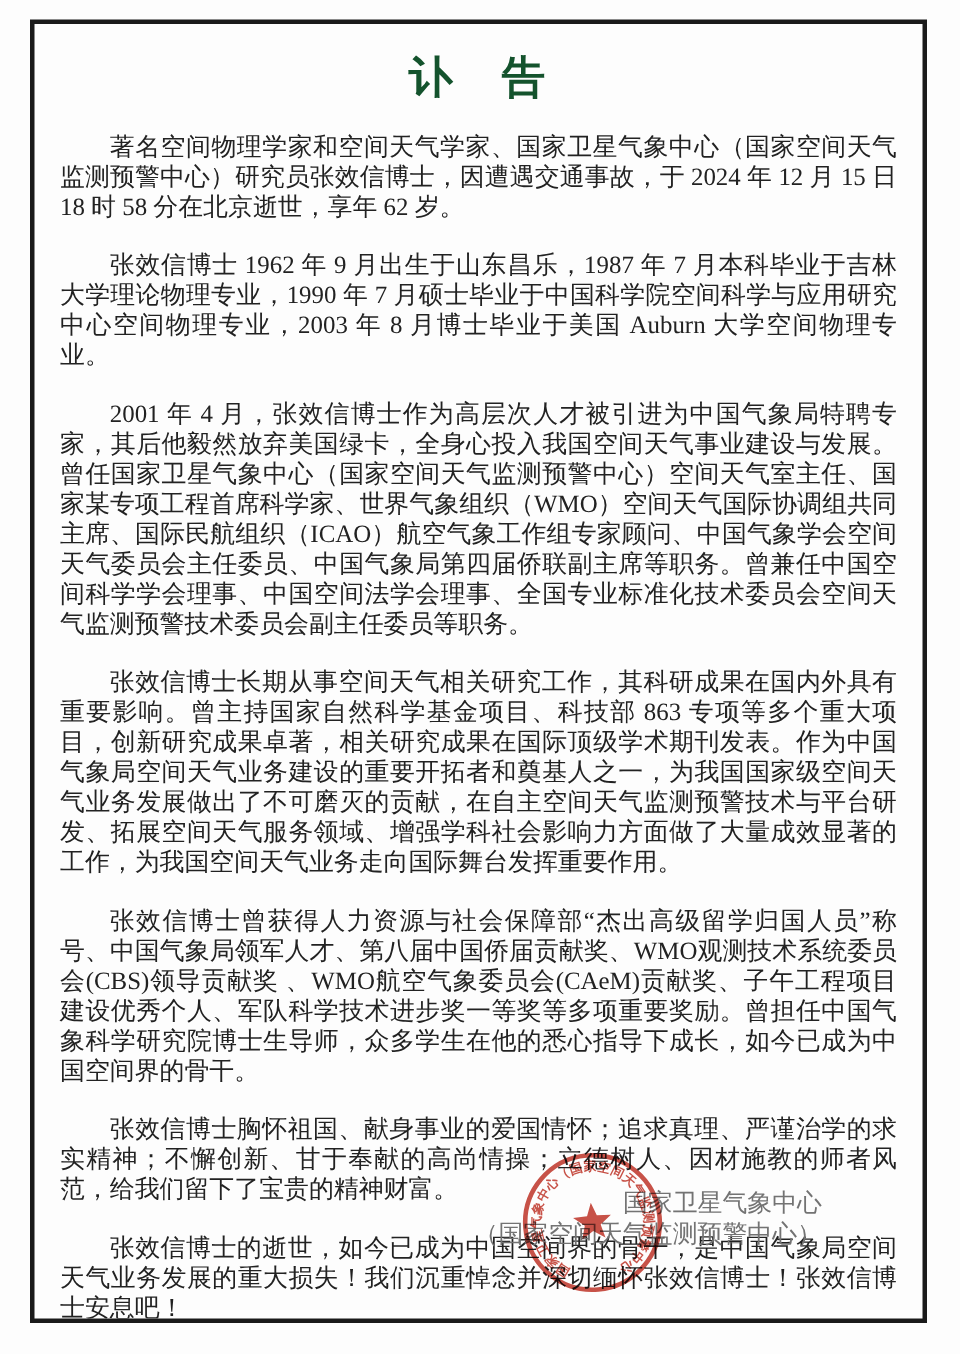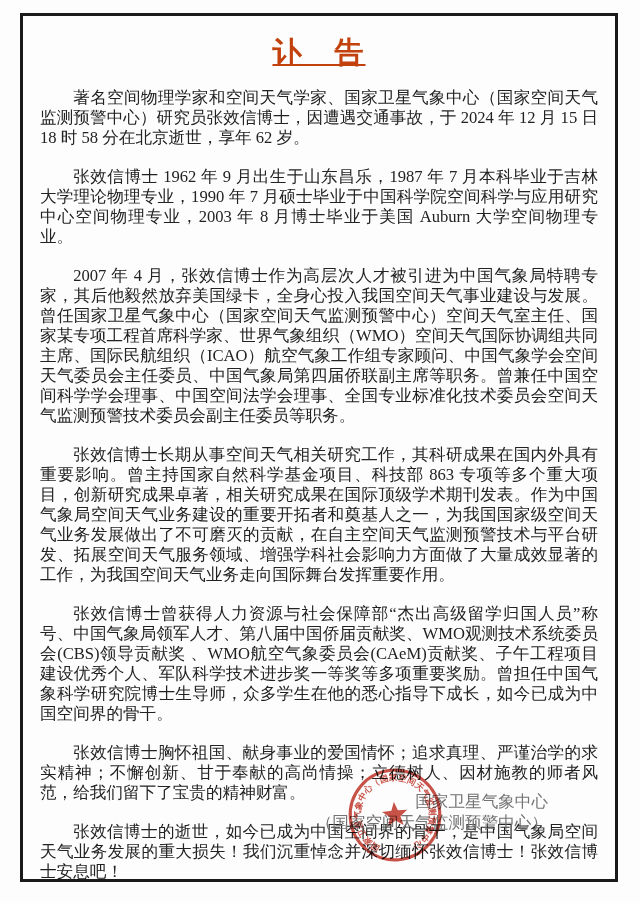--- a/index.html
+++ b/index.html
@@ -23,22 +23,21 @@
     overflow: hidden;
     background: #fdfdfd;
   }
   .doc-title {
     margin-top: 20px;
     text-align: center;
     font-size: 29px;
     line-height: 33px;
     font-weight: bold;
     letter-spacing: 2px;
-    color: #c2410c;
-    text-decoration: underline;
+    color: #14532d;
   }
   .body-text {
     margin: 7px 17px 0 17px;
   }
   .para {
     font-size: 16.6px;
     line-height: 20px;
     text-align: justify;
     text-indent: 2em;
     color: #222222;
@@ -71,21 +70,21 @@
 </style>
 </head>
 <body>
 
 <div class="page">
   <div class="frame">
     <h1 class="doc-title">讣　告</h1>
     <div class="body-text">
         <p class="para">著名空间物理学家和空间天气学家、国家卫星气象中心（国家空间天气监测预警中心）研究员张效信博士，因遭遇交通事故，于 2024 年 12 月 15 日 18 时 58 分在北京逝世，享年 62 岁。</p>
         <p class="para">张效信博士 1962 年 9 月出生于山东昌乐，1987 年 7 月本科毕业于吉林大学理论物理专业，1990 年 7 月硕士毕业于中国科学院空间科学与应用研究中心空间物理专业，2003 年 8 月博士毕业于美国 Auburn 大学空间物理专业。</p>
-        <p class="para">2007 年 4 月，张效信博士作为高层次人才被引进为中国气象局特聘专家，其后他毅然放弃美国绿卡，全身心投入我国空间天气事业建设与发展。曾任国家卫星气象中心（国家空间天气监测预警中心）空间天气室主任、国家某专项工程首席科学家、世界气象组织（WMO）空间天气国际协调组共同主席、国际民航组织（ICAO）航空气象工作组专家顾问、中国气象学会空间天气委员会主任委员、中国气象局第四届侨联副主席等职务。曾兼任中国空间科学学会理事、中国空间法学会理事、全国专业标准化技术委员会空间天气监测预警技术委员会副主任委员等职务。</p>
+        <p class="para">2001 年 4 月，张效信博士作为高层次人才被引进为中国气象局特聘专家，其后他毅然放弃美国绿卡，全身心投入我国空间天气事业建设与发展。曾任国家卫星气象中心（国家空间天气监测预警中心）空间天气室主任、国家某专项工程首席科学家、世界气象组织（WMO）空间天气国际协调组共同主席、国际民航组织（ICAO）航空气象工作组专家顾问、中国气象学会空间天气委员会主任委员、中国气象局第四届侨联副主席等职务。曾兼任中国空间科学学会理事、中国空间法学会理事、全国专业标准化技术委员会空间天气监测预警技术委员会副主任委员等职务。</p>
         <p class="para">张效信博士长期从事空间天气相关研究工作，其科研成果在国内外具有重要影响。曾主持国家自然科学基金项目、科技部 863 专项等多个重大项目，创新研究成果卓著，相关研究成果在国际顶级学术期刊发表。作为中国气象局空间天气业务建设的重要开拓者和奠基人之一，为我国国家级空间天气业务发展做出了不可磨灭的贡献，在自主空间天气监测预警技术与平台研发、拓展空间天气服务领域、增强学科社会影响力方面做了大量成效显著的工作，为我国空间天气业务走向国际舞台发挥重要作用。</p>
         <p class="para">张效信博士曾获得人力资源与社会保障部“杰出高级留学归国人员”称号、中国气象局领军人才、第八届中国侨届贡献奖、WMO观测技术系统委员会(CBS)领导贡献奖 、WMO航空气象委员会(CAeM)贡献奖、子午工程项目建设优秀个人、军队科学技术进步奖一等奖等多项重要奖励。曾担任中国气象科学研究院博士生导师，众多学生在他的悉心指导下成长，如今已成为中国空间界的骨干。</p>
         <p class="para">张效信博士胸怀祖国、献身事业的爱国情怀；追求真理、严谨治学的求实精神；不懈创新、甘于奉献的高尚情操；立德树人、因材施教的师者风范，给我们留下了宝贵的精神财富。</p>
         <p class="para">张效信博士的逝世，如今已成为中国空间界的骨干，是中国气象局空间天气业务发展的重大损失！我们沉重悼念并深切缅怀张效信博士！张效信博士安息吧！</p>
         <p class="para">遵照家属意愿，张效信博士的遗体告别仪式择日举行，另行告知。</p>
         <p class="para">不懈创新。</p>
       </div>
   </div>
 
   <div class="signature">

